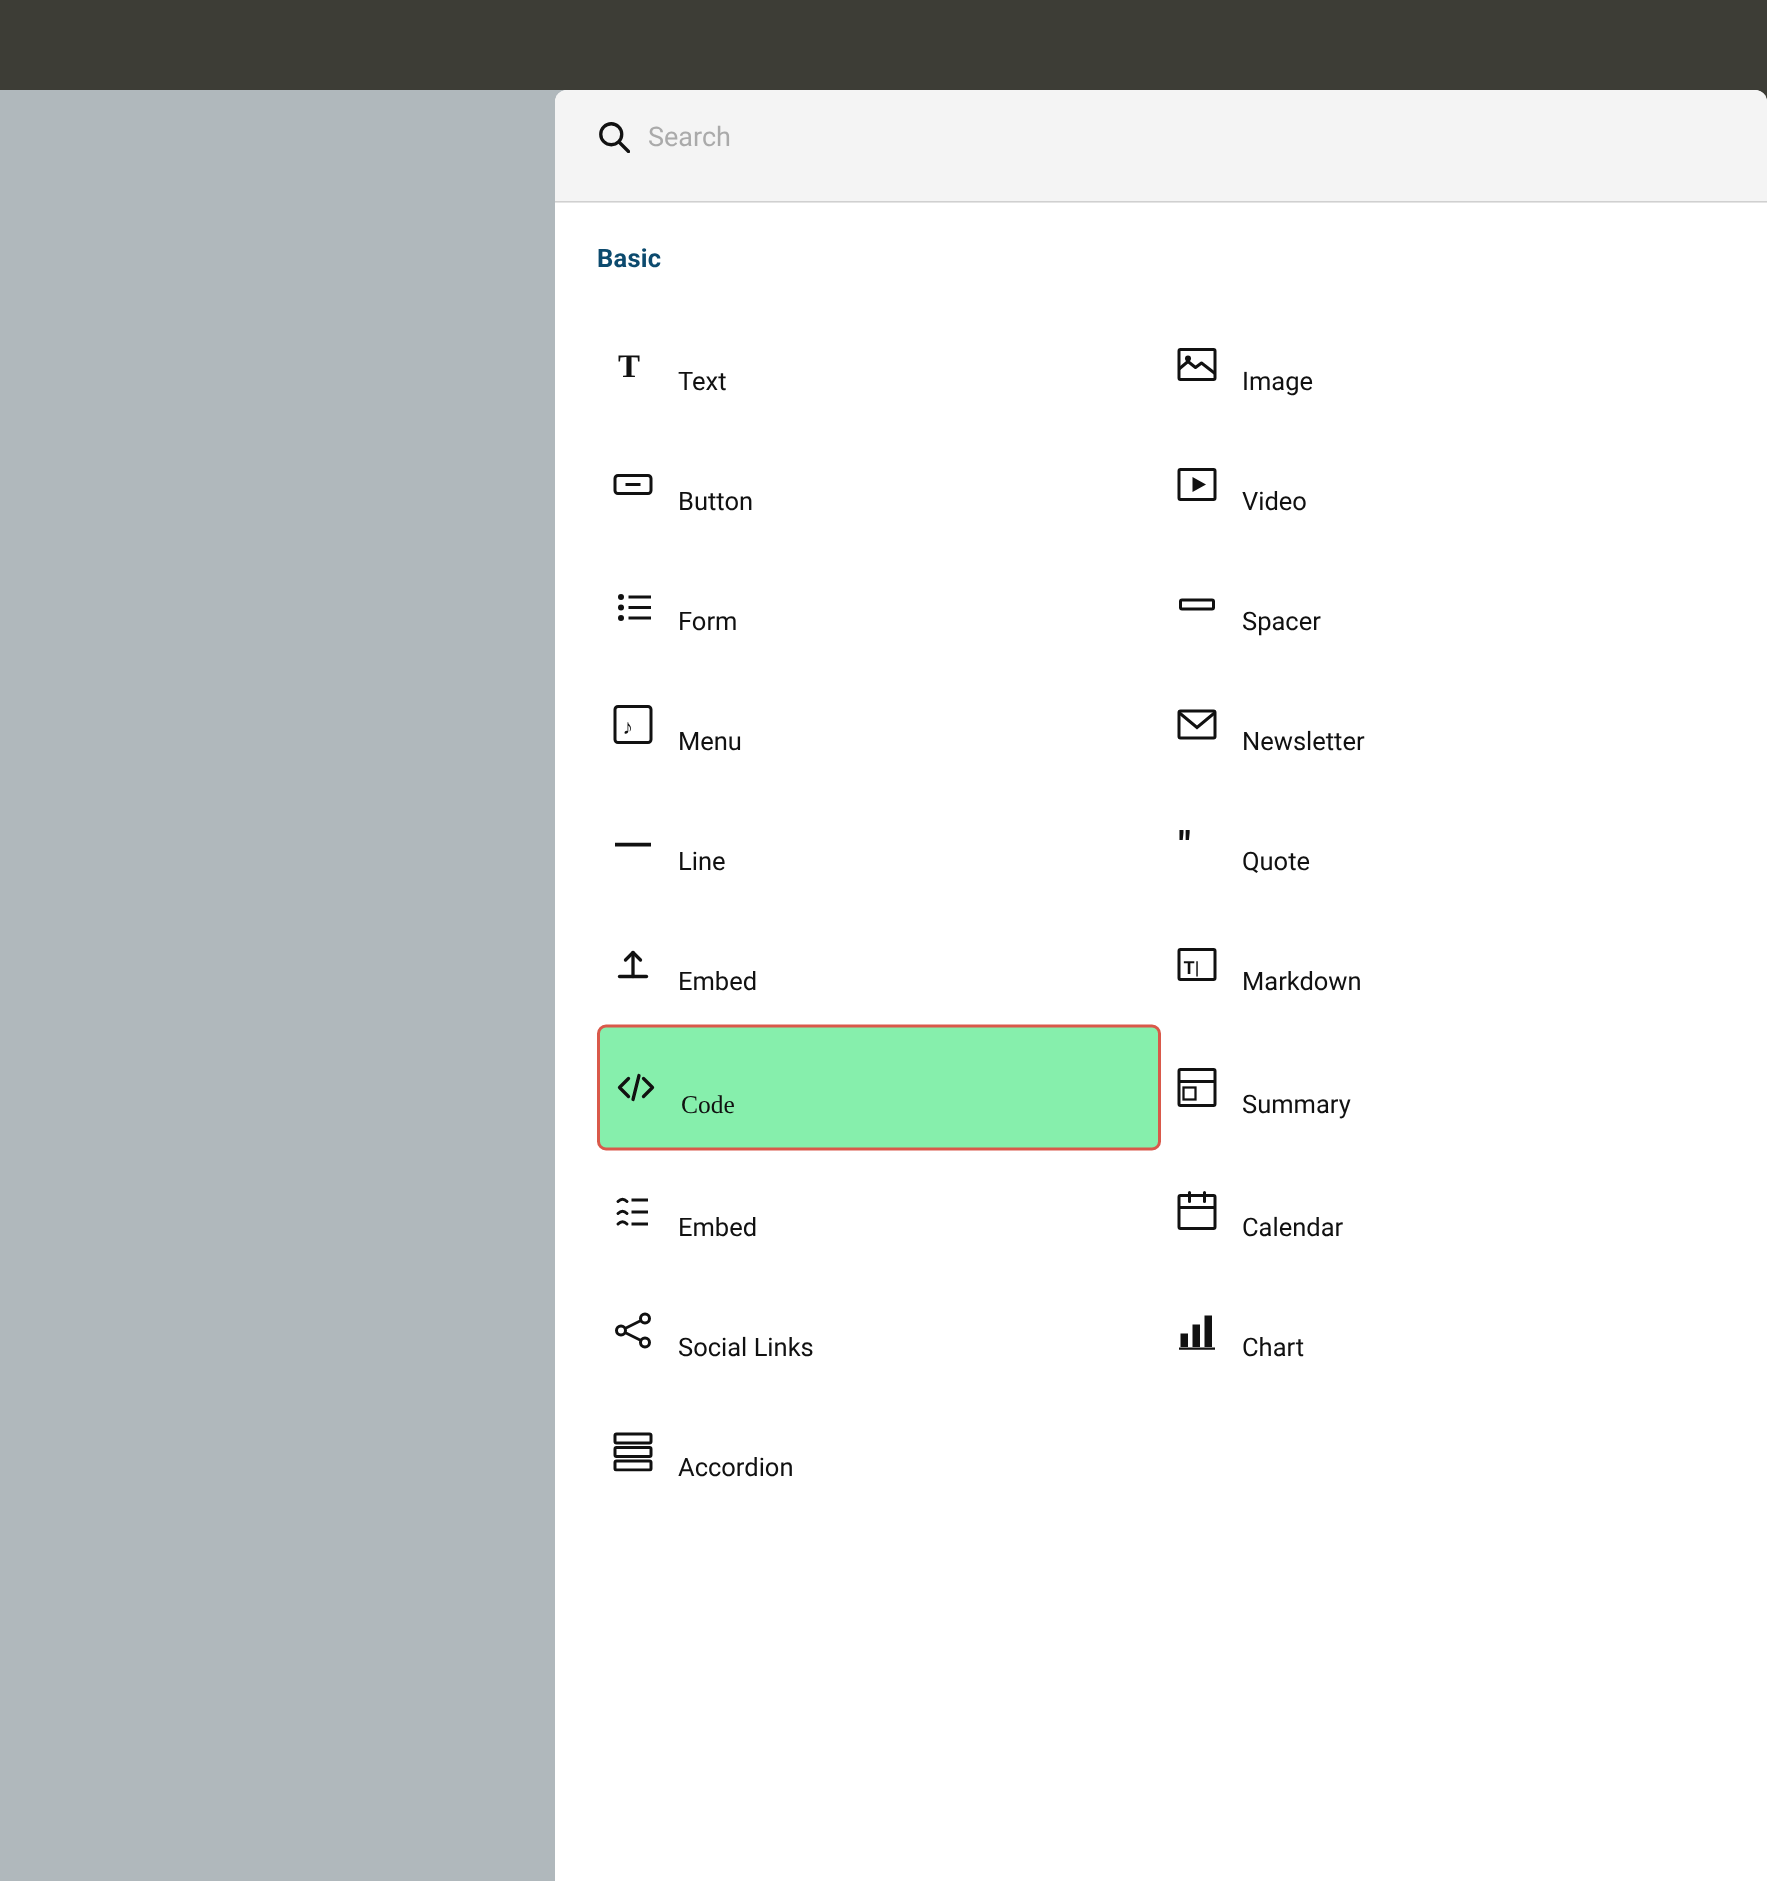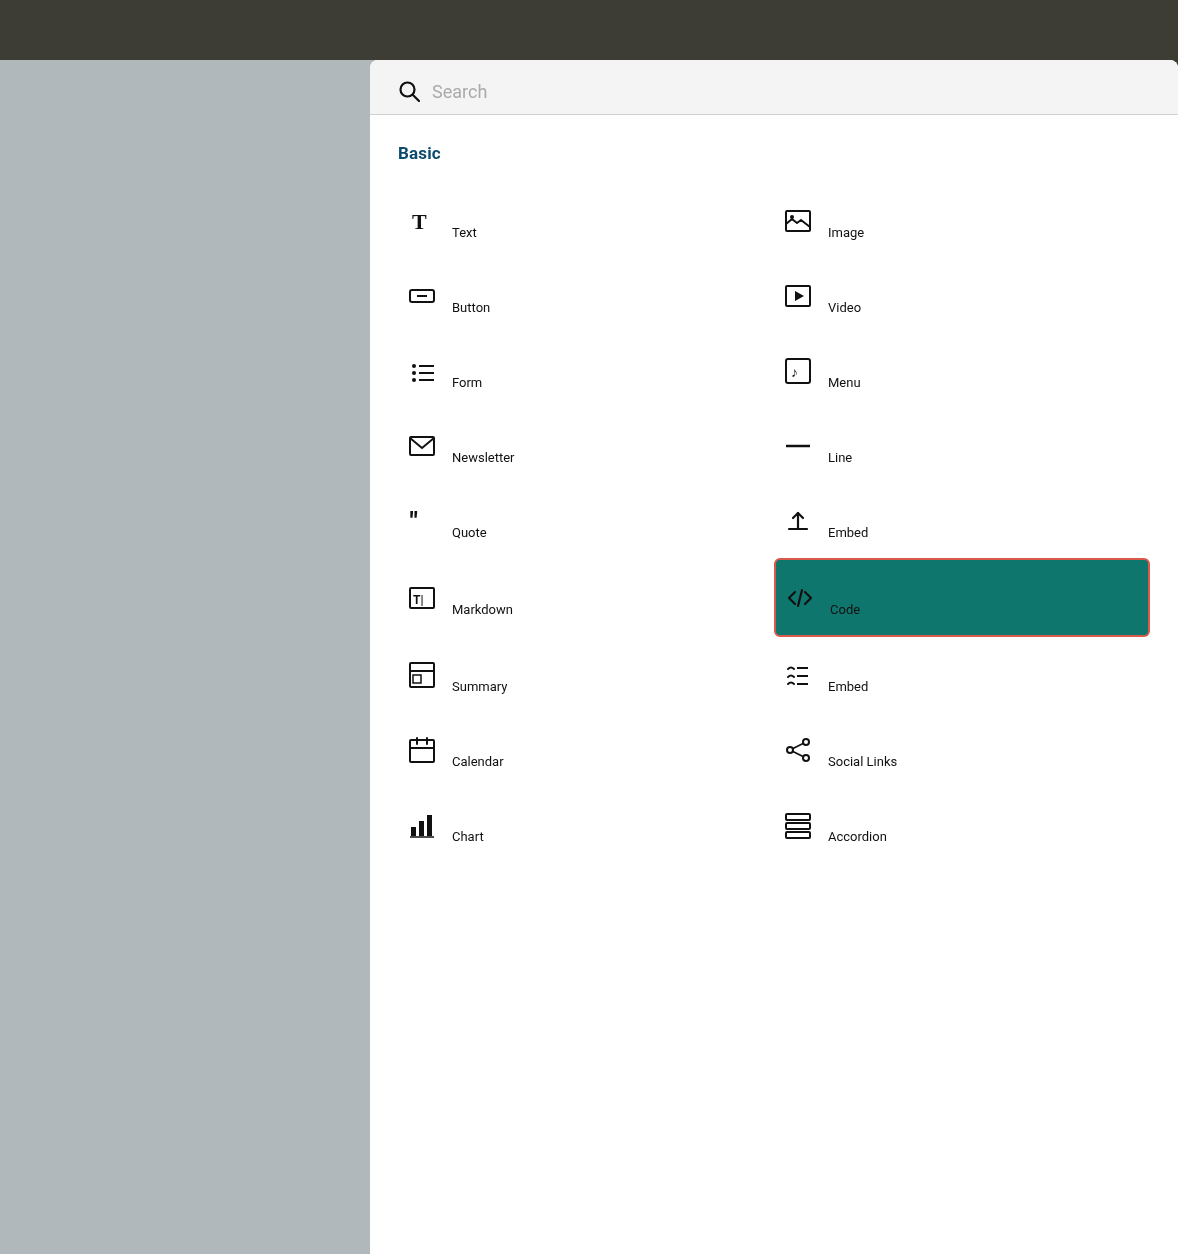--- a/index.html
+++ b/index.html
@@ -30,21 +30,21 @@
       left: 370px;
       width: 808px;
       height: 1194px;
       background: #ffffff;
       border-radius: 8px 8px 0 0;
       padding: 0;
       overflow: hidden;
     }
 
     .search-area {
-      padding: 20px 28px 12px 28px;
+      padding: 20px 28px 32px 28px;
       border-bottom: 1.5px solid #d0d0d0;
       background: #f4f4f4;
     }
 
     .search-bar {
       display: flex;
       align-items: center;
       gap: 12px;
       background: #f4f4f4;
     }
@@ -96,34 +96,35 @@
       gap: 14px;
       padding: 18px 12px 18px 8px;
       cursor: pointer;
       border-radius: 6px;
       transition: background 0.15s;
     }
 
     .grid-item.highlighted {
       border: 2.5px solid #d9594a;
       border-radius: 6px;
-      background: #0f766e;
+      background: #86efac;
+      font-family: Liberation Serif, serif;
     }
 
     .item-icon {
       width: 32px;
       height: 32px;
       display: flex;
       align-items: center;
       justify-content: center;
       flex-shrink: 0;
     }
 
     .item-label {
-      font-size: 13px;
+      font-size: 17px;
       color: #111;
       font-weight: 400;
       margin-top: 24px;
     }
 
     
     svg {
       display: block;
     }
   </style>
@@ -195,20 +196,28 @@
               <line x1="11" y1="16" x2="26" y2="16" stroke="#111" stroke-width="2"></line>
               <circle cx="6" cy="23" r="2" fill="#111"></circle>
               <line x1="11" y1="23" x2="26" y2="23" stroke="#111" stroke-width="2"></line>
             </svg>
           </div>
           <span class="item-label">Form</span>
         </div>
         <div class="grid-item">
           <div class="item-icon">
             <svg width="28" height="28" viewBox="0 0 28 28" fill="none">
+              <rect x="3" y="11" width="22" height="6" rx="1" stroke="#111" stroke-width="2"></rect>
+            </svg>
+          </div>
+          <span class="item-label">Spacer</span>
+        </div>
+        <div class="grid-item">
+          <div class="item-icon">
+            <svg width="28" height="28" viewBox="0 0 28 28" fill="none">
               <rect x="2" y="2" width="24" height="24" rx="2" stroke="#111" stroke-width="2"></rect>
               <text x="7" y="20" font-size="14" fill="#111" font-weight="700">♪</text>
             </svg>
           </div>
           <span class="item-label">Menu</span>
         </div>
         <div class="grid-item">
           <div class="item-icon">
             <svg width="28" height="28" viewBox="0 0 28 28" fill="none">
               <rect x="2" y="5" width="24" height="18" rx="1" stroke="#111" stroke-width="2"></rect>

